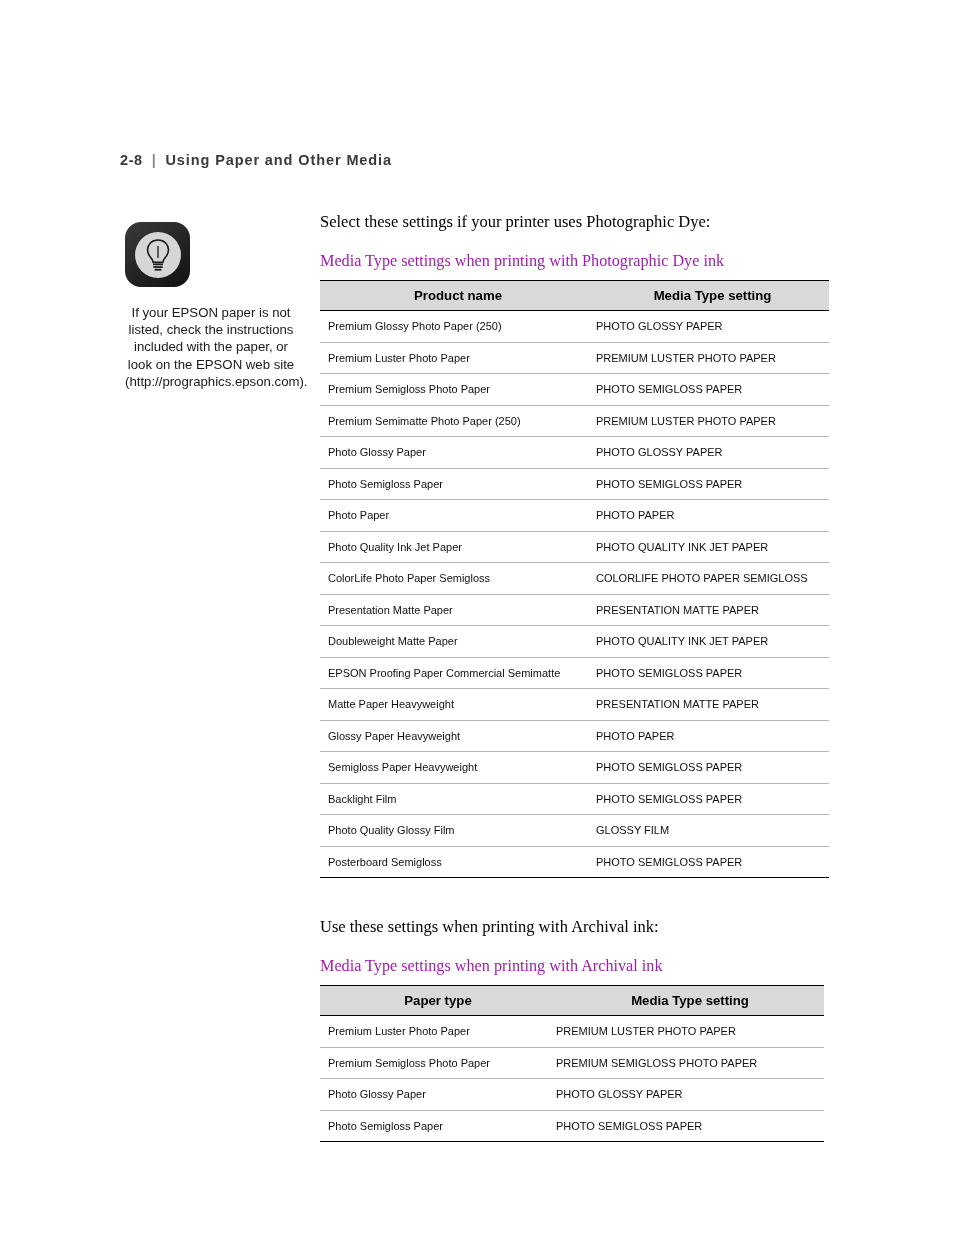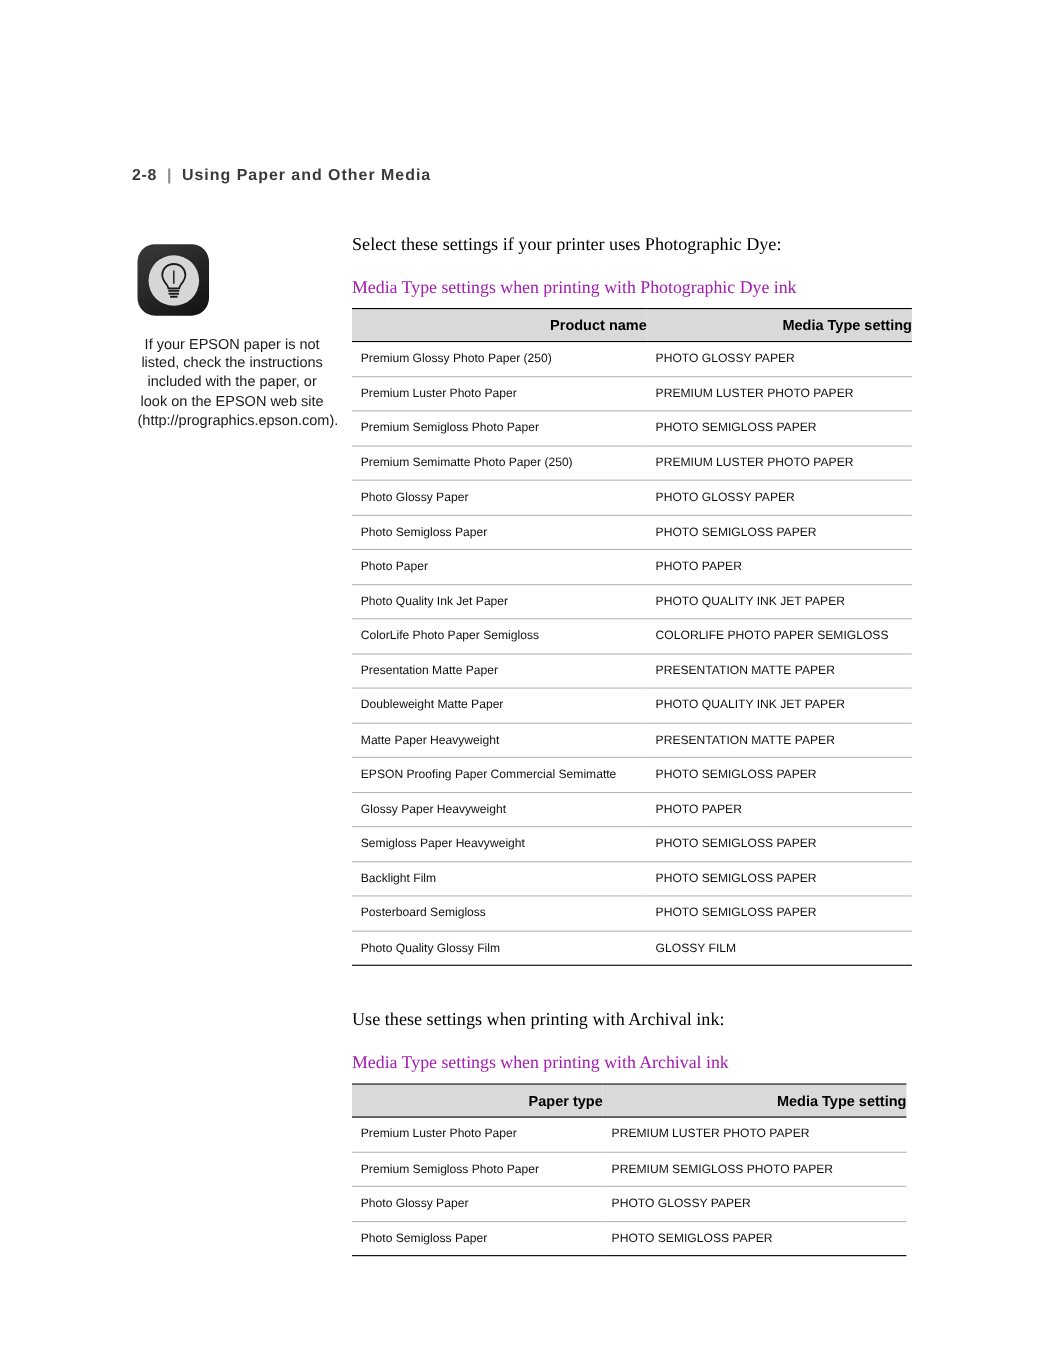--- a/index.html
+++ b/index.html
@@ -98,21 +98,21 @@
   table.media-table {
     border-collapse: collapse;
     width: 509px;
     table-layout: fixed;
   }
   table.media-table.archival {
     width: 504px;
   }
   table.media-table th {
     background: #d9d9d9;
-    text-align: right;
+    text-align: center;
     font-size: 13.2px;
     font-weight: bold;
     padding: 7px 0 7px 8px;
     border-bottom: 1.2px solid #000;
     border-top: 1.2px solid #000;
     color: #000;
   }
   table.media-table td {
     font-size: 11px;
     padding: 7px 4px 7px 8px;
@@ -211,46 +211,46 @@
       </tr>
       <tr>
         <td>Presentation Matte Paper</td>
         <td>PRESENTATION MATTE PAPER</td>
       </tr>
       <tr>
         <td>Doubleweight Matte Paper</td>
         <td>PHOTO QUALITY INK JET PAPER</td>
       </tr>
       <tr>
+        <td>EPSON Proofing Paper Commercial Semimatte</td>
+        <td>PHOTO SEMIGLOSS PAPER</td>
+      </tr>
+      <tr>
         <td>Matte Paper Heavyweight</td>
         <td>PRESENTATION MATTE PAPER</td>
       </tr>
       <tr>
-        <td>EPSON Proofing Paper Commercial Semimatte</td>
-        <td>PHOTO SEMIGLOSS PAPER</td>
-      </tr>
-      <tr>
         <td>Glossy Paper Heavyweight</td>
         <td>PHOTO PAPER</td>
       </tr>
       <tr>
         <td>Semigloss Paper Heavyweight</td>
         <td>PHOTO SEMIGLOSS PAPER</td>
       </tr>
       <tr>
         <td>Backlight Film</td>
         <td>PHOTO SEMIGLOSS PAPER</td>
       </tr>
       <tr>
-        <td>Posterboard Semigloss</td>
-        <td>PHOTO SEMIGLOSS PAPER</td>
-      </tr>
-      <tr>
         <td>Photo Quality Glossy Film</td>
         <td>GLOSSY FILM</td>
+      </tr>
+      <tr>
+        <td>Posterboard Semigloss</td>
+        <td>PHOTO SEMIGLOSS PAPER</td>
       </tr>
     </tbody>
   </table>
 
   <div class="spacer-1"></div>
 
   <p class="intro">Use these settings when printing with Archival ink:</p>
 
   <p class="table-caption">Media Type settings when printing with Archival ink</p>
 

